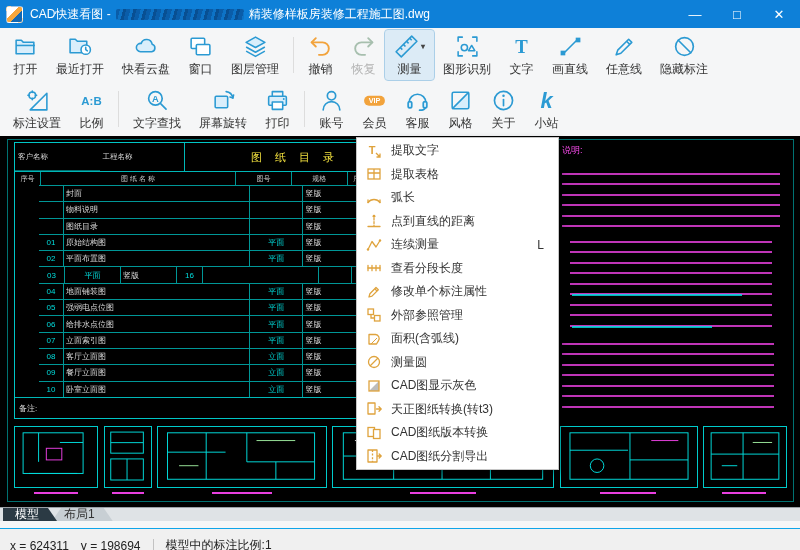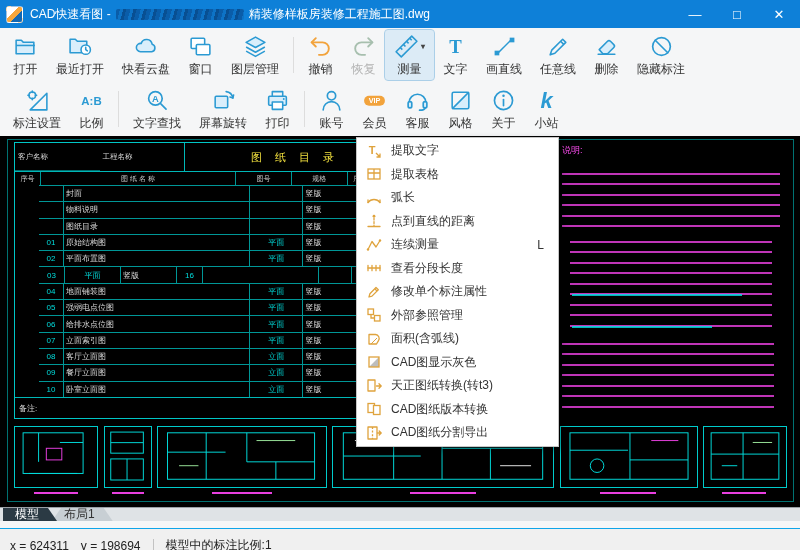--- a/index.html
+++ b/index.html
@@ -169,20 +169,30 @@
           <svg class="ic" viewBox="0 0 24 24" fill="none" stroke="#2b9ad3" stroke-width="1.5" stroke-linejoin="round">
             <path d="M2 17 17 2l5 5L7 22z"></path>
             <path d="m6 13 2 2M9 10l2 2M12 7l2 2M15 4l2 2"></path>
           </svg>
           <b class="caret">▾</b>
         </span>
       <span class="tlabel">测量</span>
     </div>
     <div class="tbtn">
       <span class="iconrow">
+          <svg class="ic" viewBox="0 0 24 24" fill="none" stroke="#2b9ad3" stroke-width="1.5" stroke-linecap="round" stroke-linejoin="round">
+            <path d="M3 7V3h4M17 3h4v4M21 17v4h-4M7 21H3v-4"></path>
+            <circle cx="9" cy="13" r="3"></circle>
+            <path d="m13 16 3-5 3 5z"></path>
+          </svg>
+        </span>
+      <span class="tlabel">图形识别</span>
+    </div>
+    <div class="tbtn">
+      <span class="iconrow">
           <svg class="ic" viewBox="0 0 24 24">
             <text x="12" y="18" font-size="18" font-weight="bold" fill="#2b9ad3" text-anchor="middle" font-family="Liberation Serif, serif">T</text>
           </svg>
         </span>
       <span class="tlabel">文字</span>
     </div>
     <div class="tbtn">
       <span class="iconrow">
           <svg class="ic" viewBox="0 0 24 24" stroke="#2b9ad3" stroke-width="1.5">
             <line x1="6" y1="18" x2="18" y2="6"></line>
@@ -193,29 +203,20 @@
       <span class="tlabel">画直线</span>
     </div>
     <div class="tbtn">
       <span class="iconrow">
           <svg class="ic" viewBox="0 0 24 24" fill="none" stroke="#2b9ad3" stroke-width="1.5" stroke-linejoin="round">
             <path d="m4 20 1.5-4.5L16 5l3 3L8.5 18.5z"></path>
             <path d="m14 7 3 3"></path>
           </svg>
         </span>
       <span class="tlabel">任意线</span>
-    </div>
-    <div class="tbtn">
-      <span class="iconrow">
-          <svg class="ic" viewBox="0 0 24 24" fill="none" stroke="#2b9ad3" stroke-width="1.5" stroke-linecap="round" stroke-linejoin="round">
-            <path d="M5 15 13 7a2 2 0 0 1 2.8 0l3.2 3.2a2 2 0 0 1 0 2.8L13 19H8.5z" fill="#d9eefb"></path>
-            <path d="M4 19.5h16"></path>
-          </svg>
-        </span>
-      <span class="tlabel">删除</span>
     </div>
     <div class="tbtn">
       <span class="iconrow">
           <svg class="ic" viewBox="0 0 24 24" fill="none" stroke="#2b9ad3" stroke-width="1.6" stroke-linecap="round">
             <circle cx="12" cy="12" r="8.5"></circle>
             <path d="M6 6l12 12"></path>
           </svg>
         </span>
       <span class="tlabel">隐藏标注</span>
     </div>
@@ -625,20 +626,27 @@
       <span>外部参照管理</span>
     </div>
     <div class="mitem">
       <svg class="mic" viewBox="0 0 16 16" fill="none" stroke="#dfa33d" stroke-width="1.3" stroke-linejoin="round">
           <path d="M3 3.5h6.5a4 4 0 0 1 3 6.2L10.5 13H3z"></path>
           <path d="m5 13 6-6" stroke-width="1"></path>
         </svg>
       <span>面积(含弧线)</span>
     </div>
     <div class="mitem">
+      <svg class="mic" viewBox="0 0 16 16" fill="none" stroke="#dfa33d" stroke-width="1.3">
+          <circle cx="8" cy="8" r="5.5"></circle>
+          <path d="M4.5 11.5 11.5 4.5" stroke-linecap="round"></path>
+        </svg>
+      <span>测量圆</span>
+    </div>
+    <div class="mitem">
       <svg class="mic" viewBox="0 0 16 16">
           <path d="M3 13 13 3v10z" fill="#bdbdbd"></path>
           <rect x="3" y="3" width="10" height="10" fill="none" stroke="#dfa33d" stroke-width="1.3"></rect>
         </svg>
       <span>CAD图显示灰色</span>
     </div>
     <div class="mitem">
       <svg class="mic" viewBox="0 0 16 16" fill="none" stroke="#dfa33d" stroke-width="1.3" stroke-linejoin="round">
           <rect x="2" y="2" width="7" height="11"></rect>
           <path d="M10.5 8H15M13 5.8 15.2 8 13 10.2" stroke-linecap="round"></path>

